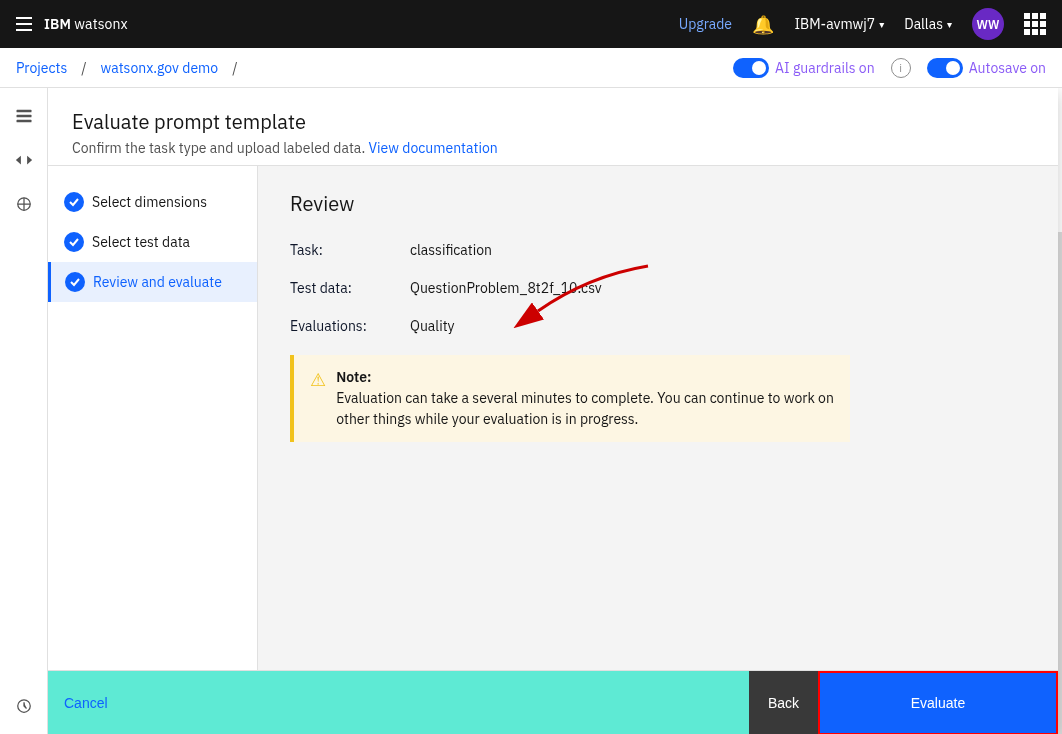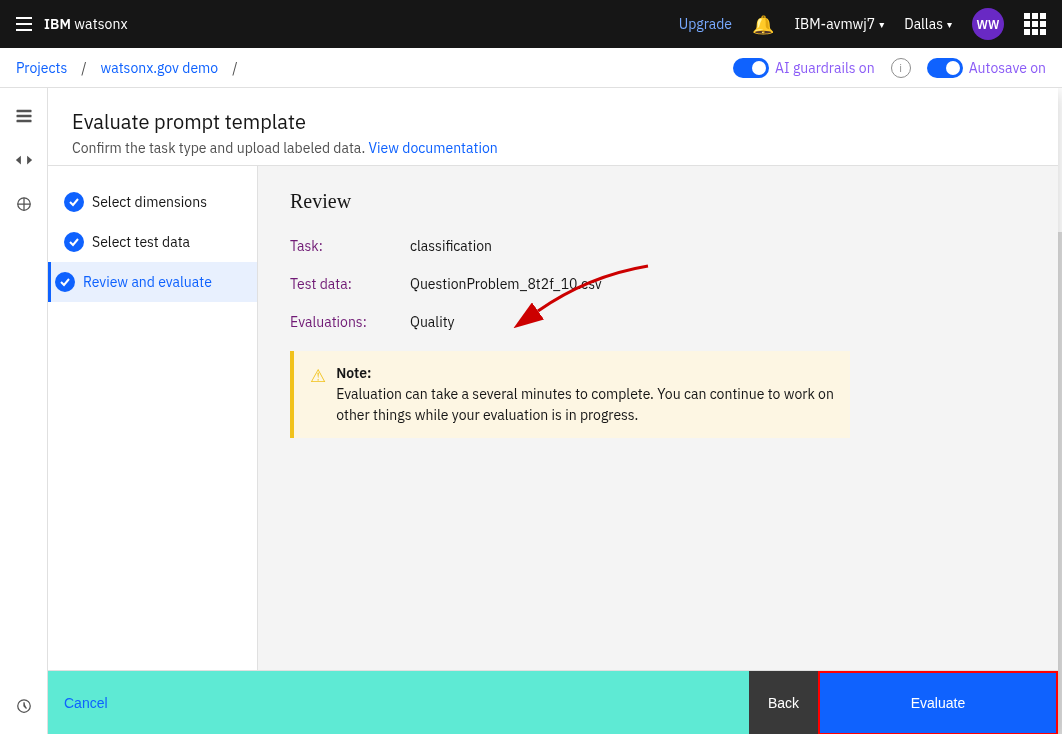--- a/index.html
+++ b/index.html
@@ -111,36 +111,36 @@
     }
     .step-item {
       display: flex;
       align-items: center;
       padding: 10px 16px;
       gap: 8px;
       cursor: pointer;
       font-size: 14px;
       color: #161616;
     }
-    .step-item.active { background: #e8f0fe; border-left: 3px solid #0f62fe; color: #0f62fe; padding-left: 4px; }
+    .step-item.active { background: #e8f0fe; border-left: 3px solid #0f62fe; color: #0f62fe; padding-left: 14px; }
     .step-item .check-icon { width: 20px; height: 20px; border-radius: 50%; border: 2px solid #0f62fe; display: flex; align-items: center; justify-content: center; flex-shrink: 0; }
     .step-item .check-icon.done { background: #0f62fe; border-color: #0f62fe; }
     .step-item .check-icon svg { width: 12px; height: 12px; }
 
     
     .review-panel {
       flex: 1;
       padding: 24px 32px;
       background: #f4f4f4;
       overflow-y: auto;
     }
-    .review-panel h3 { font-size: 20px; font-weight: 400; color: #161616; margin-bottom: 24px; font-family: Liberation Serif, serif; }
+    .review-panel h3 { font-size: 20px; font-weight: 400; color: #161616; margin-bottom: 24px; }
 
     .review-row { display: flex; margin-bottom: 20px; align-items: baseline; }
-    .review-label { width: 120px; font-size: 14px; color: #701a75; flex-shrink: 0; }
+    .review-label { width: 120px; font-size: 14px; color: #0f172a; flex-shrink: 0; }
     .review-value { font-size: 14px; color: #161616; }
 
     .note-box {
       background: #fdf6e3;
       border-left: 4px solid #f1c21b;
       padding: 12px 16px;
       margin-top: 16px;
       display: flex;
       gap: 10px;
       max-width: 560px;

